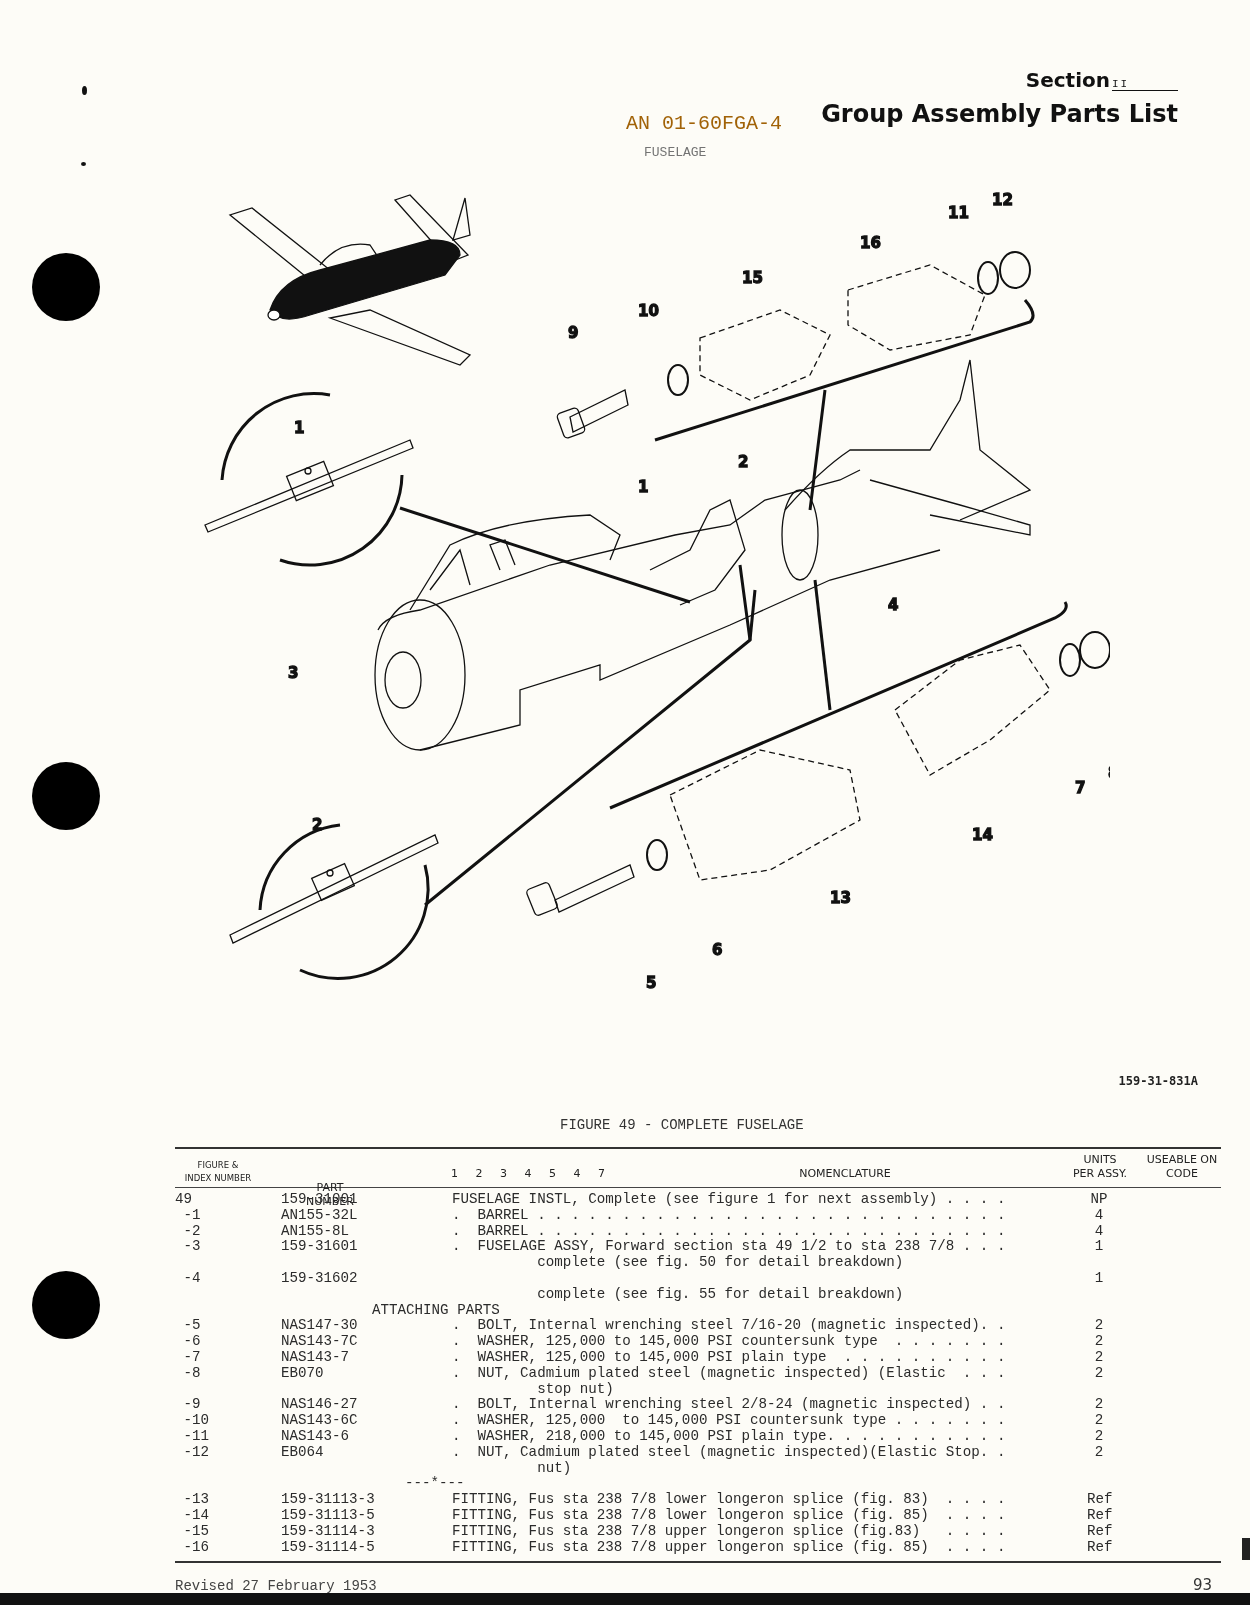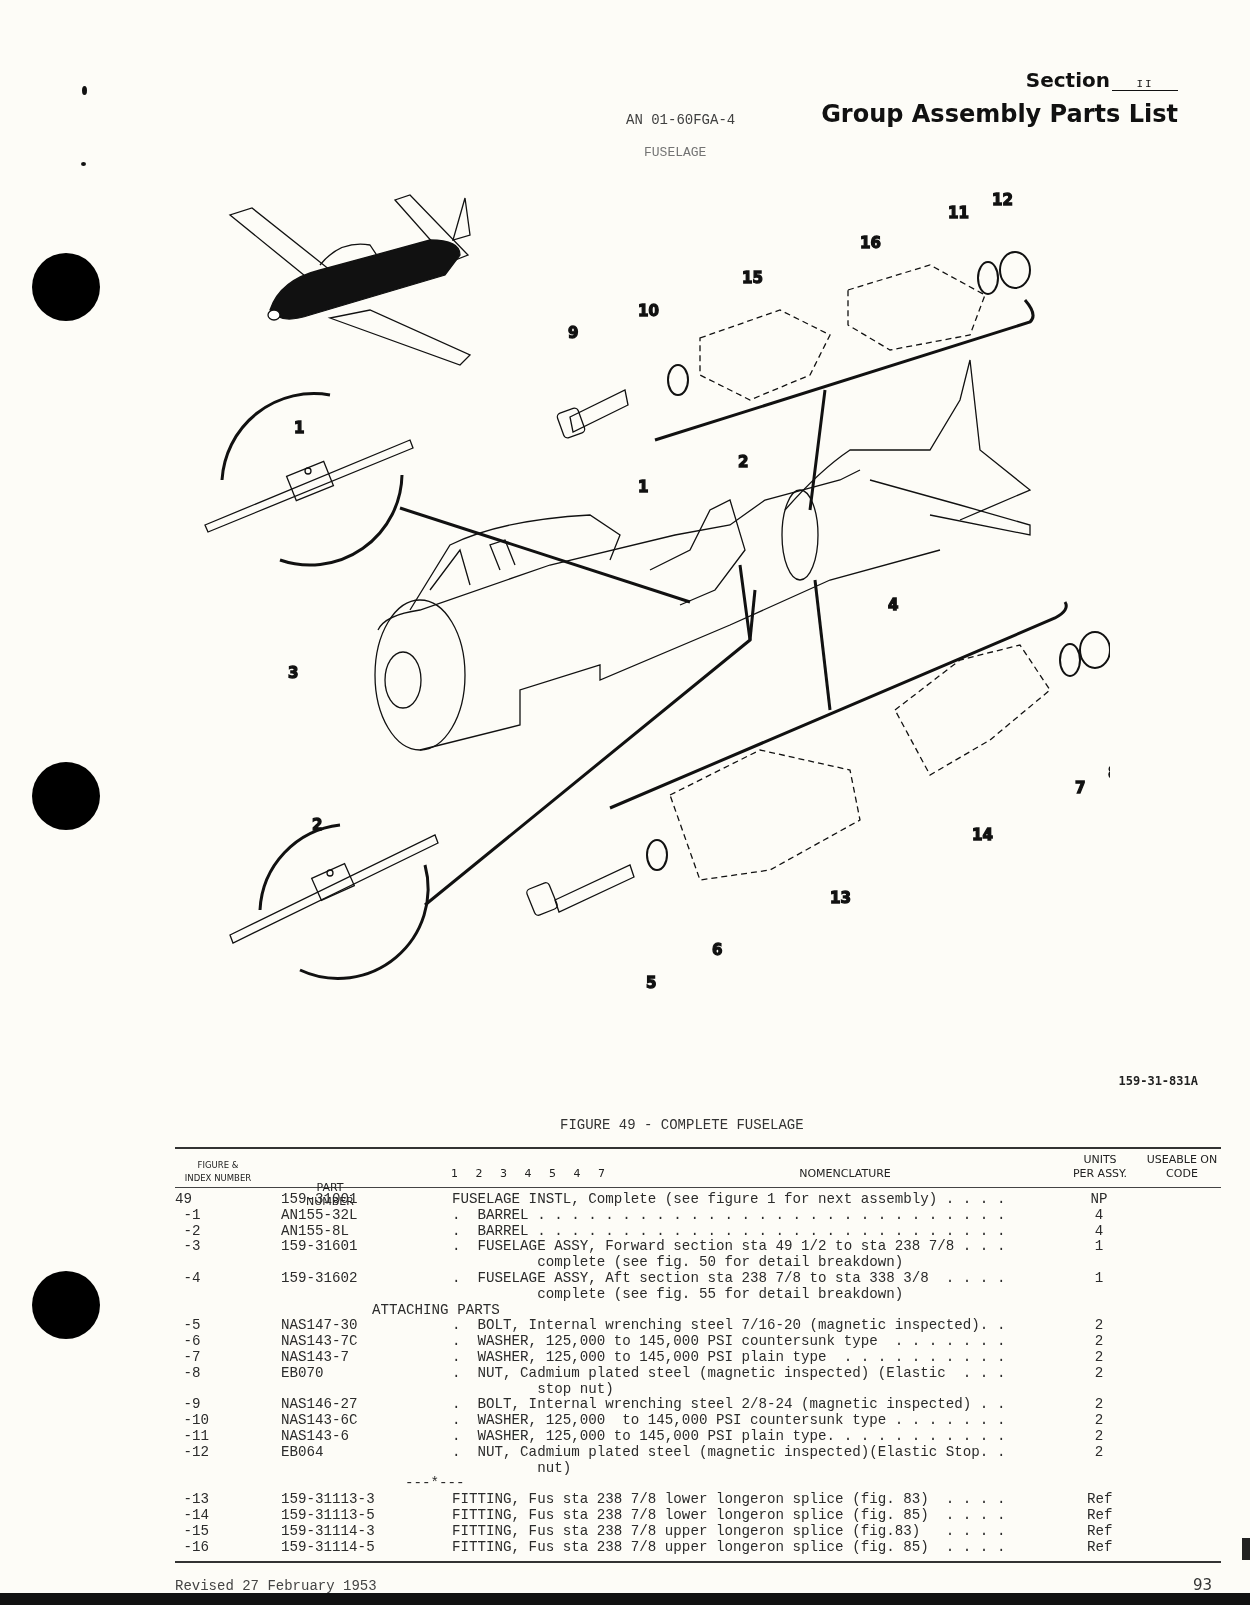--- a/index.html
+++ b/index.html
@@ -10,27 +10,27 @@
   }
   .binder-hole { position: absolute; left: 32px; width: 68px; height: 68px; border-radius: 50%; background: #000; }
   .speck { position: absolute; background: #111; border-radius: 50%; }
   .hdr-section {
     position: absolute; right: 72px; top: 68px;
     font-family: "DejaVu Sans", sans-serif; font-weight: bold; font-size: 20px; color: #111;
   }
   .hdr-section .sec-num {
     display: inline-block; min-width: 66px; border-bottom: 1.5px solid #111;
     font-family: "Liberation Mono", monospace; font-weight: normal; font-size: 11px;
-    text-align: center; margin-left: 2px; letter-spacing: 2px;
+    margin-left: 2px; letter-spacing: 2px;
   }
   .hdr-title {
     position: absolute; right: 72px; top: 100px;
     font-family: "DejaVu Sans", sans-serif; font-weight: bold; font-size: 24px; color: #111;
   }
-  .doc-number { position: absolute; left: 626px; top: 112px; font-size: 14px; color: #404040; }
+  .doc-number { position: absolute; left: 626px; top: 112px; font-size: 20px; color: #a16207; }
   .doc-subject { position: absolute; left: 644px; top: 145px; font-size: 13px; color: #737373; }
   .illustration { position: absolute; left: 170px; top: 170px; width: 940px; height: 860px; }
   .callout { font-family: "DejaVu Sans", sans-serif; font-weight: bold; font-size: 15px; fill: #111; }
   .drawing-id { position: absolute; right: 52px; top: 1074px; font-family: "DejaVu Sans Mono", monospace; font-size: 12px; font-weight: bold; color: #222; }
   .figure-caption { position: absolute; left: 560px; top: 1117px; font-size: 14px; color: #333; }
   .parts-table { position: absolute; left: 175px; top: 1147px; width: 1046px; }
   .rule-top { border-top: 2px solid #333; }
   .rule-mid { border-top: 1.5px solid #444; }
   .rule-bottom { border-top: 2px solid #333; margin-top: 6px; }
   .thead { position: relative; height: 38px; font-family: "DejaVu Sans", sans-serif; color: #222; }
@@ -187,31 +187,31 @@
     </div>
   </div>
   <div class="rule-mid"></div>
 
   <div class="tbody">
     <div class="row"><span class="c-idx">49</span><span class="c-part">159-31001</span><span class="c-nom">FUSELAGE INSTL, Complete (see figure 1 for next assembly) . . . .</span><span class="c-units">NP</span><span class="c-code"></span></div>
     <div class="row"><span class="c-idx"> -1</span><span class="c-part">AN155-32L</span><span class="c-nom">.  BARREL . . . . . . . . . . . . . . . . . . . . . . . . . . . .</span><span class="c-units">4</span><span class="c-code"></span></div>
     <div class="row"><span class="c-idx"> -2</span><span class="c-part">AN155-8L</span><span class="c-nom">.  BARREL . . . . . . . . . . . . . . . . . . . . . . . . . . . .</span><span class="c-units">4</span><span class="c-code"></span></div>
     <div class="row"><span class="c-idx"> -3</span><span class="c-part">159-31601</span><span class="c-nom">.  FUSELAGE ASSY, Forward section sta 49 1/2 to sta 238 7/8 . . .</span><span class="c-units">1</span><span class="c-code"></span></div>
     <div class="row"><span class="c-idx"></span><span class="c-part"></span><span class="c-nom">          complete (see fig. 50 for detail breakdown)</span><span class="c-units"></span></div>
-    <div class="row"><span class="c-idx"> -4</span><span class="c-part">159-31602</span><span class="c-nom">.  FUSELAGE ASSY, Aft section sta 238 7/8 to sta 338 3/8  . . . .</span><span class="c-units">1</span><span class="c-code"></span></div>
+    <div class="row"><span class="c-idx"> -4</span><span class="c-part">159-31602</span><span class="c-units">1</span><span class="c-code"></span></div>
     <div class="row"><span class="c-idx"></span><span class="c-part"></span><span class="c-nom">          complete (see fig. 55 for detail breakdown)</span><span class="c-units"></span></div>
     <div class="row heading"><span class="c-nom">ATTACHING PARTS</span></div>
     <div class="row"><span class="c-idx"> -5</span><span class="c-part">NAS147-30</span><span class="c-nom">.  BOLT, Internal wrenching steel 7/16-20 (magnetic inspected). .</span><span class="c-units">2</span><span class="c-code"></span></div>
     <div class="row"><span class="c-idx"> -6</span><span class="c-part">NAS143-7C</span><span class="c-nom">.  WASHER, 125,000 to 145,000 PSI countersunk type  . . . . . . .</span><span class="c-units">2</span><span class="c-code"></span></div>
     <div class="row"><span class="c-idx"> -7</span><span class="c-part">NAS143-7</span><span class="c-nom">.  WASHER, 125,000 to 145,000 PSI plain type  . . . . . . . . . .</span><span class="c-units">2</span><span class="c-code"></span></div>
     <div class="row"><span class="c-idx"> -8</span><span class="c-part">EB070</span><span class="c-nom">.  NUT, Cadmium plated steel (magnetic inspected) (Elastic  . . .</span><span class="c-units">2</span><span class="c-code"></span></div>
     <div class="row"><span class="c-idx"></span><span class="c-part"></span><span class="c-nom">          stop nut)</span><span class="c-units"></span></div>
     <div class="row"><span class="c-idx"> -9</span><span class="c-part">NAS146-27</span><span class="c-nom">.  BOLT, Internal wrenching steel 2/8-24 (magnetic inspected) . .</span><span class="c-units">2</span><span class="c-code"></span></div>
     <div class="row"><span class="c-idx"> -10</span><span class="c-part">NAS143-6C</span><span class="c-nom">.  WASHER, 125,000  to 145,000 PSI countersunk type . . . . . . .</span><span class="c-units">2</span><span class="c-code"></span></div>
-    <div class="row"><span class="c-idx"> -11</span><span class="c-part">NAS143-6</span><span class="c-nom">.  WASHER, 125,000 to 145,000 PSI plain type. . . . . . . . . . .</span><span class="c-units">2</span><span class="c-code"></span></div>
+    <div class="row"><span class="c-idx"> -11</span><span class="c-part">NAS143-6</span><span class="c-nom">.  WASHER, 218,000 to 145,000 PSI plain type. . . . . . . . . . .</span><span class="c-units">2</span><span class="c-code"></span></div>
     <div class="row"><span class="c-idx"> -12</span><span class="c-part">EB064</span><span class="c-nom">.  NUT, Cadmium plated steel (magnetic inspected)(Elastic Stop. .</span><span class="c-units">2</span><span class="c-code"></span></div>
     <div class="row"><span class="c-idx"></span><span class="c-part"></span><span class="c-nom">          nut)</span><span class="c-units"></span></div>
     <div class="row sep"><span class="c-nom">---*---</span></div>
     <div class="row"><span class="c-idx"> -13</span><span class="c-part">159-31113-3</span><span class="c-nom">FITTING, Fus sta 238 7/8 lower longeron splice (fig. 83)  . . . .</span><span class="c-units">Ref</span><span class="c-code"></span></div>
     <div class="row"><span class="c-idx"> -14</span><span class="c-part">159-31113-5</span><span class="c-nom">FITTING, Fus sta 238 7/8 lower longeron splice (fig. 85)  . . . .</span><span class="c-units">Ref</span><span class="c-code"></span></div>
     <div class="row"><span class="c-idx"> -15</span><span class="c-part">159-31114-3</span><span class="c-nom">FITTING, Fus sta 238 7/8 upper longeron splice (fig.83)   . . . .</span><span class="c-units">Ref</span><span class="c-code"></span></div>
     <div class="row"><span class="c-idx"> -16</span><span class="c-part">159-31114-5</span><span class="c-nom">FITTING, Fus sta 238 7/8 upper longeron splice (fig. 85)  . . . .</span><span class="c-units">Ref</span><span class="c-code"></span></div>
   </div>
   <div class="rule-bottom"></div>
 </div>

